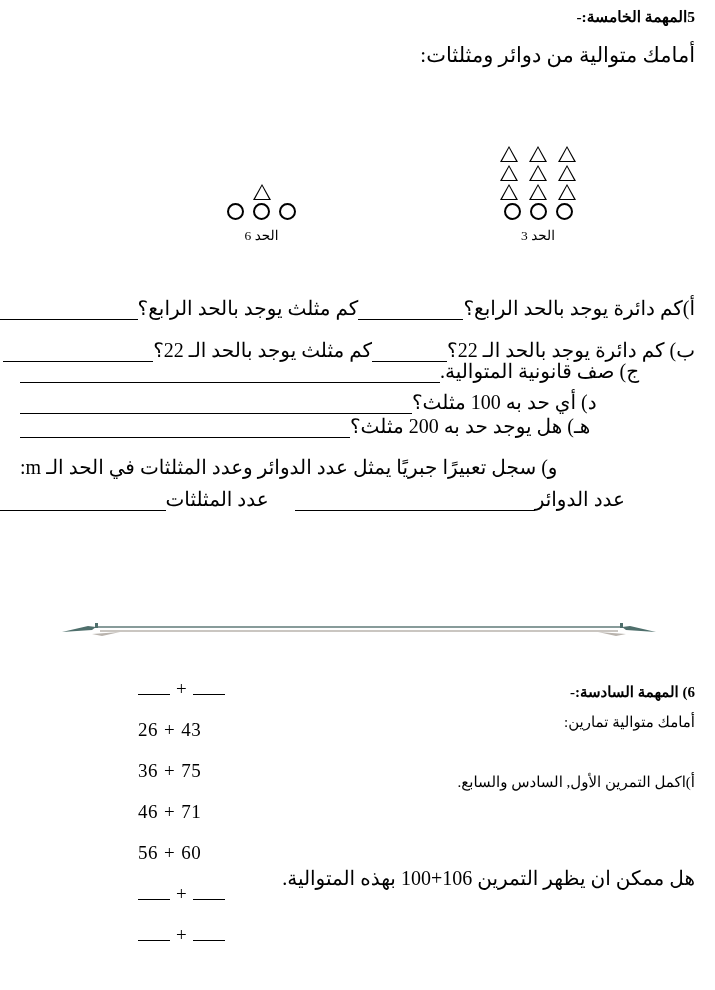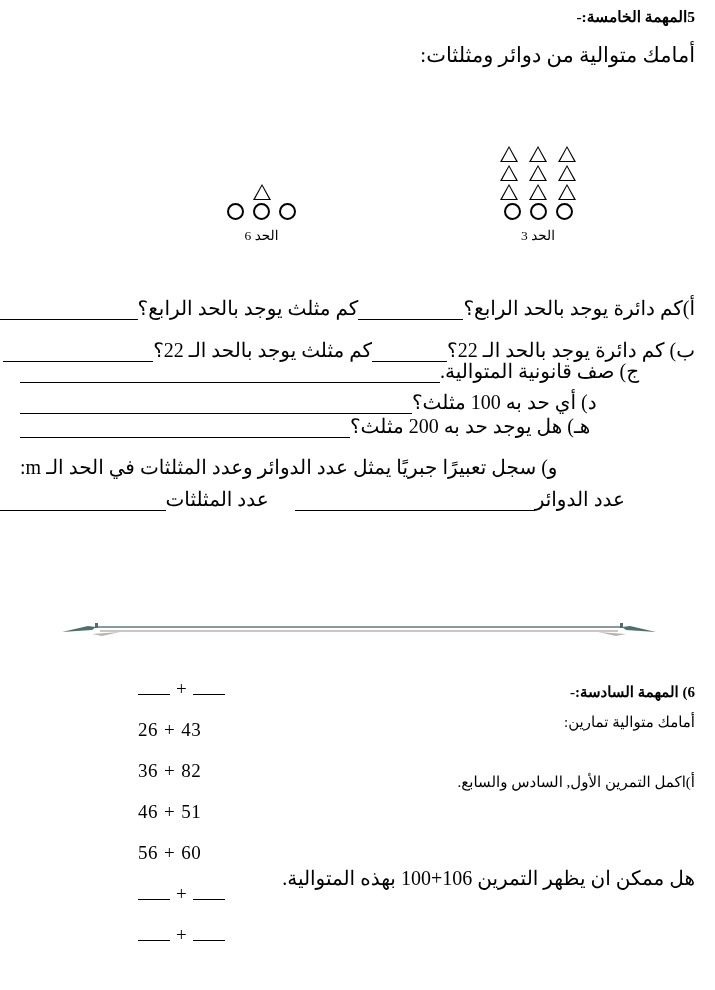--- a/index.html
+++ b/index.html
@@ -285,25 +285,25 @@
 
     <div class="expr">
       <span class="eblank"></span><span class="op">+</span><span class="eblank"></span>
     </div>
 
     <div class="expr">
       <span>26</span><span class="op">+</span><span>43</span>
     </div>
 
     <div class="expr">
-      <span>36</span><span class="op">+</span><span>82</span>
-    </div>
-
-    <div class="expr">
-      <span>46</span><span class="op">+</span><span>51</span>
+      <span>36</span><span class="op">+</span><span>75</span>
+    </div>
+
+    <div class="expr">
+      <span>46</span><span class="op">+</span><span>71</span>
     </div>
 
     <div class="expr">
       <span>56</span><span class="op">+</span><span>60</span>
     </div>
 
     <div class="expr">
       <span class="eblank"></span><span class="op">+</span><span class="eblank"></span>
     </div>
 

